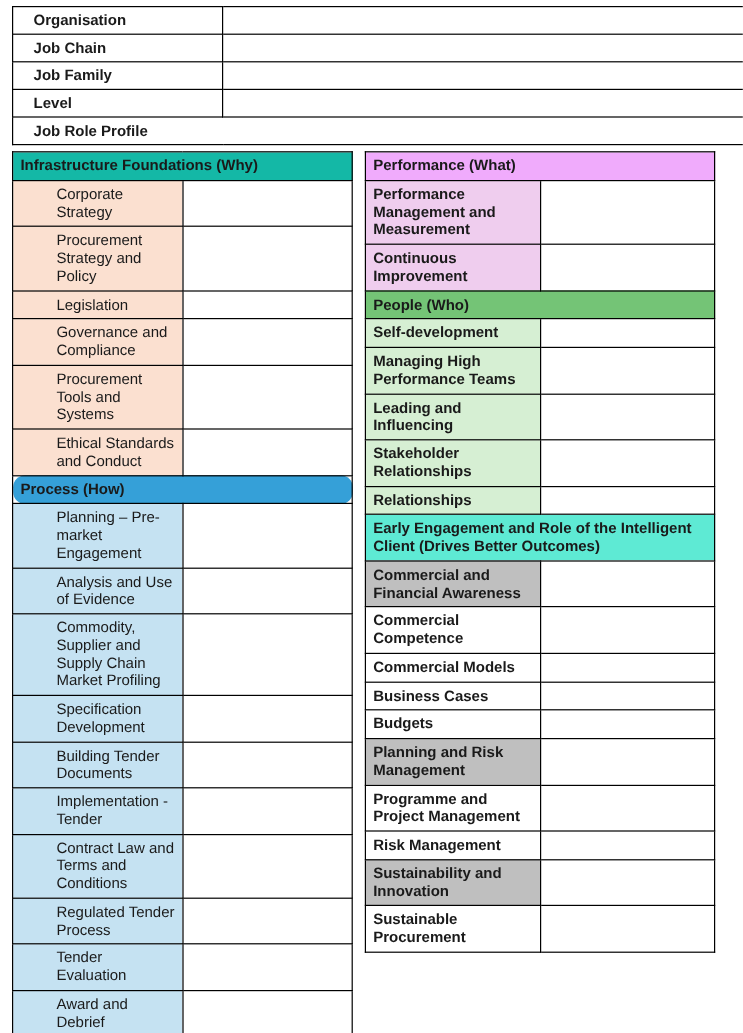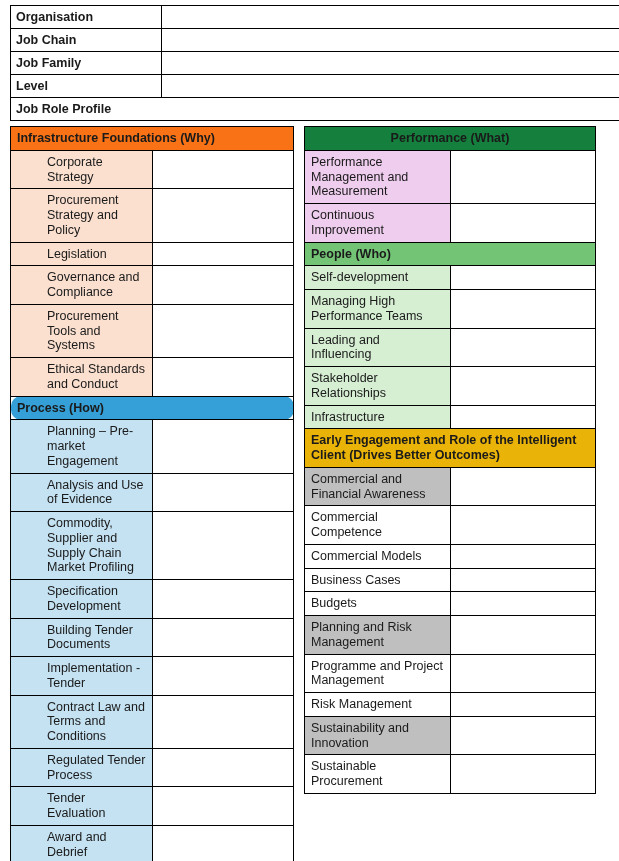--- a/index.html
+++ b/index.html
@@ -25,21 +25,21 @@
   
   table.header {
     border-collapse: collapse;
     table-layout: fixed;
     width: 599px;
     margin-top: 1px;
   }
   table.header td {
     border: 1px solid #000;
     height: 20px;
-    padding: 1px 5px;
+    padding: 1px 17px;
     font-size: 12.5px;
     font-weight: bold;
     vertical-align: middle;
   }
   table.header td.label { width: 140px; }
   table.header td.value { width: 455px; font-weight: normal; }
   table.header tr.full td {
     width: auto;
   }
 
@@ -62,39 +62,39 @@
     border: 1px solid #000;
     font-size: 12.5px;
     padding: 4px 6px;
     vertical-align: middle;
     line-height: 1.18;
   }
   
   .col-left table.grid td.name { width: 239px; padding-left: 36px; }
   .col-left table.grid td.box  { width: 43px; }
   
-  .col-right table.grid td.name { width: 243px; }
+  .col-right table.grid td.name { width: 243px; font-weight: bold; }
   .col-right table.grid td.box  { width: 47px; }
 
   td.section {
     font-weight: bold;
     font-size: 12.5px;
     padding: 4px 6px;
   }
   td.box { background: #ffffff; }
 
-  .h-infra   { background: #f97316; }
+  .h-infra   { background: #14b8a6; }
   .r-infra   { background: #fbe0d0; }
   .h-process { background: #35a0d8; border-radius: 10px; }
   .r-process { background: #c5e2f2; }
-  .h-perf    { background: #15803d; text-align: center; }
+  .h-perf    { background: #f0abfc; }
   .r-perf    { background: #efcdee; }
   .h-people  { background: #74c476; margin-left: 44px; }
   .r-people  { background: #d6efd3; }
-  .h-early   { background: #eab308; }
+  .h-early   { background: #5eead4; }
   .h-sub     { background: #bfbfbf; }
   .r-plain   { background: #ffffff; }
 </style>
 </head>
 <body>
 
 <div class="page">
 
   <table class="header">
     <tbody>
@@ -234,21 +234,21 @@
             </tr>
             <tr>
               <td class="name r-people">Leading and Influencing</td>
               <td class="box">&nbsp;</td>
             </tr>
             <tr>
               <td class="name r-people">Stakeholder Relationships</td>
               <td class="box">&nbsp;</td>
             </tr>
             <tr>
-              <td class="name r-people">Infrastructure</td>
+              <td class="name r-people">Relationships</td>
               <td class="box">&nbsp;</td>
             </tr>
             <tr>
               <td class="section h-early" colspan="2">Early Engagement and Role of the Intelligent Client (Drives Better Outcomes)</td>
             </tr>
             <tr>
               <td class="name h-sub">Commercial and Financial Awareness</td>
               <td class="box h-sub">&nbsp;</td>
             </tr>
             <tr>

